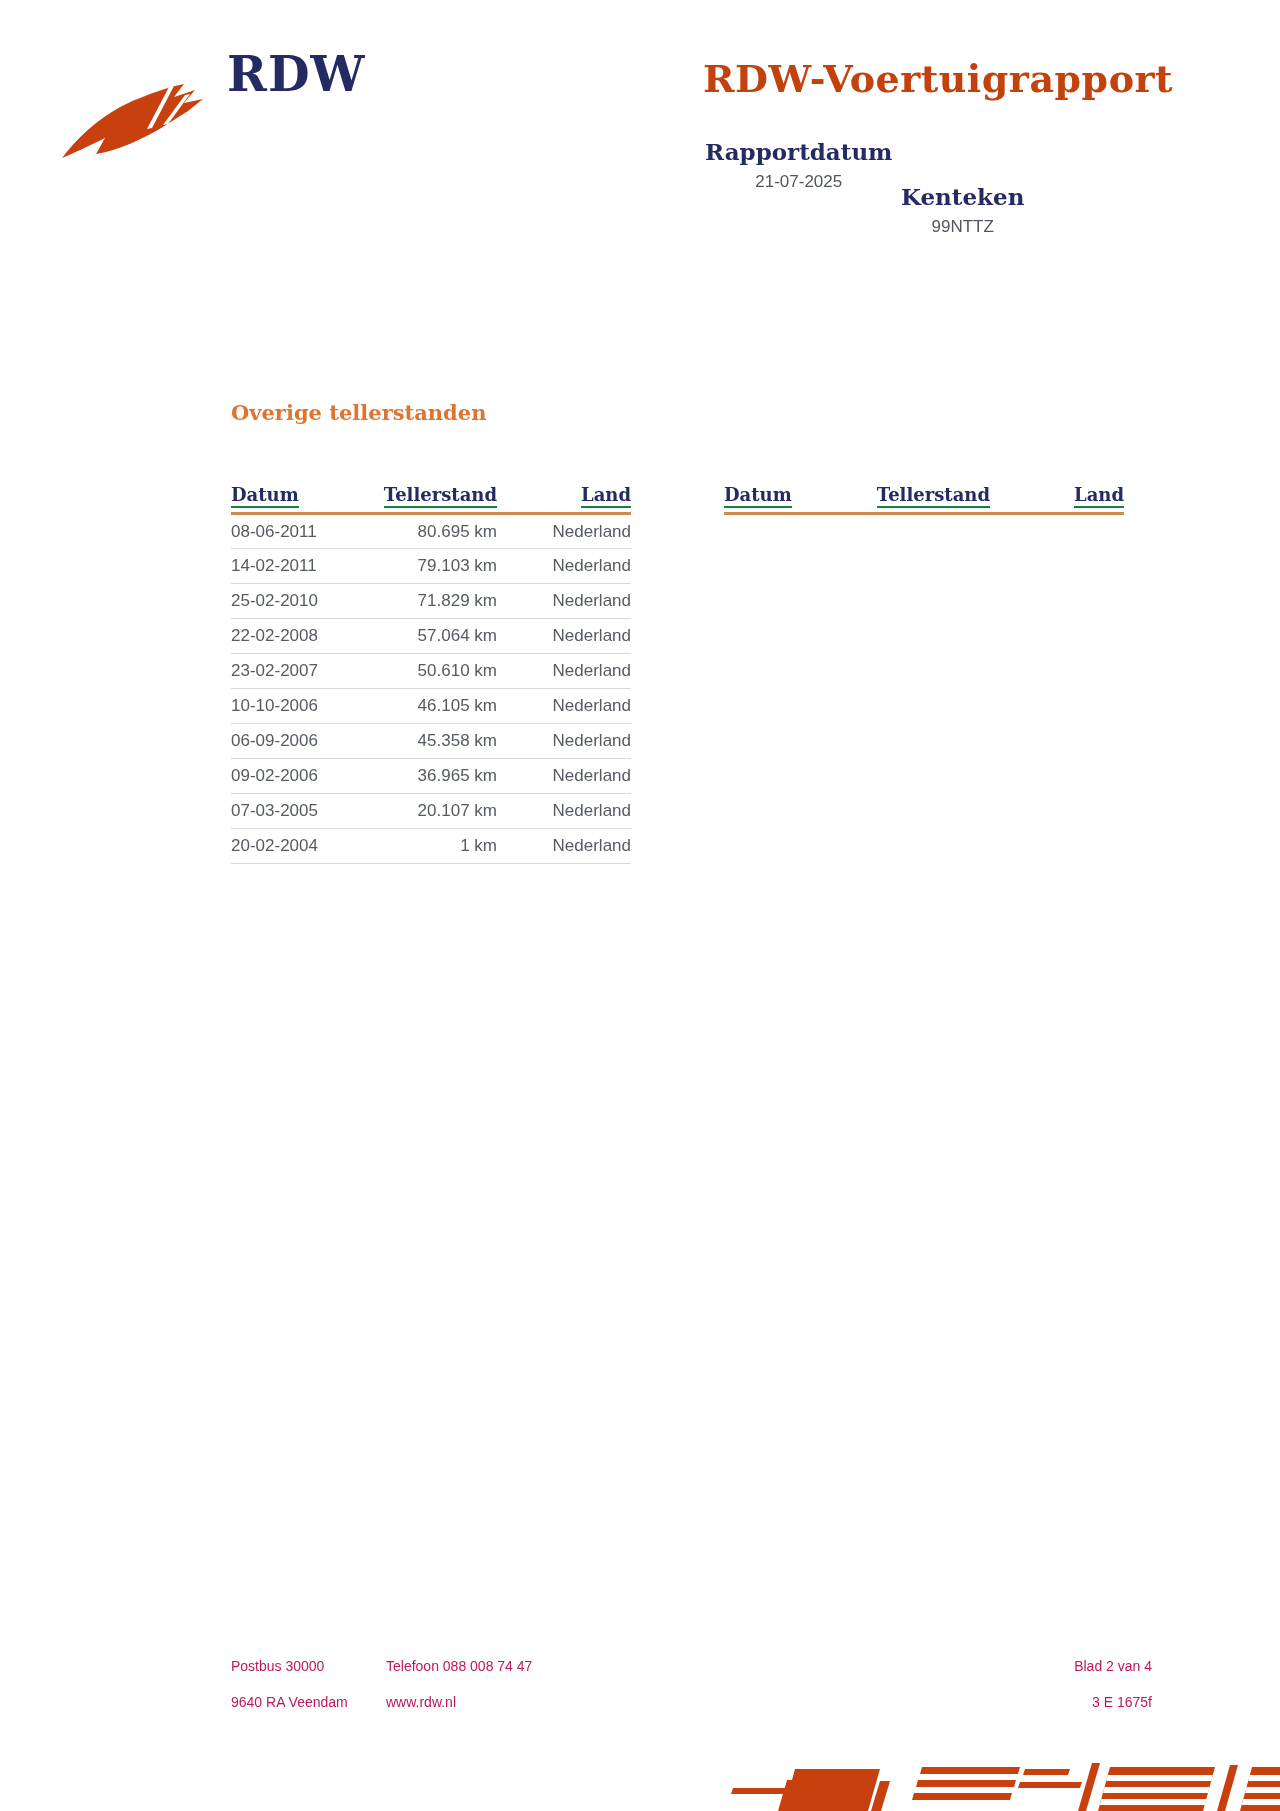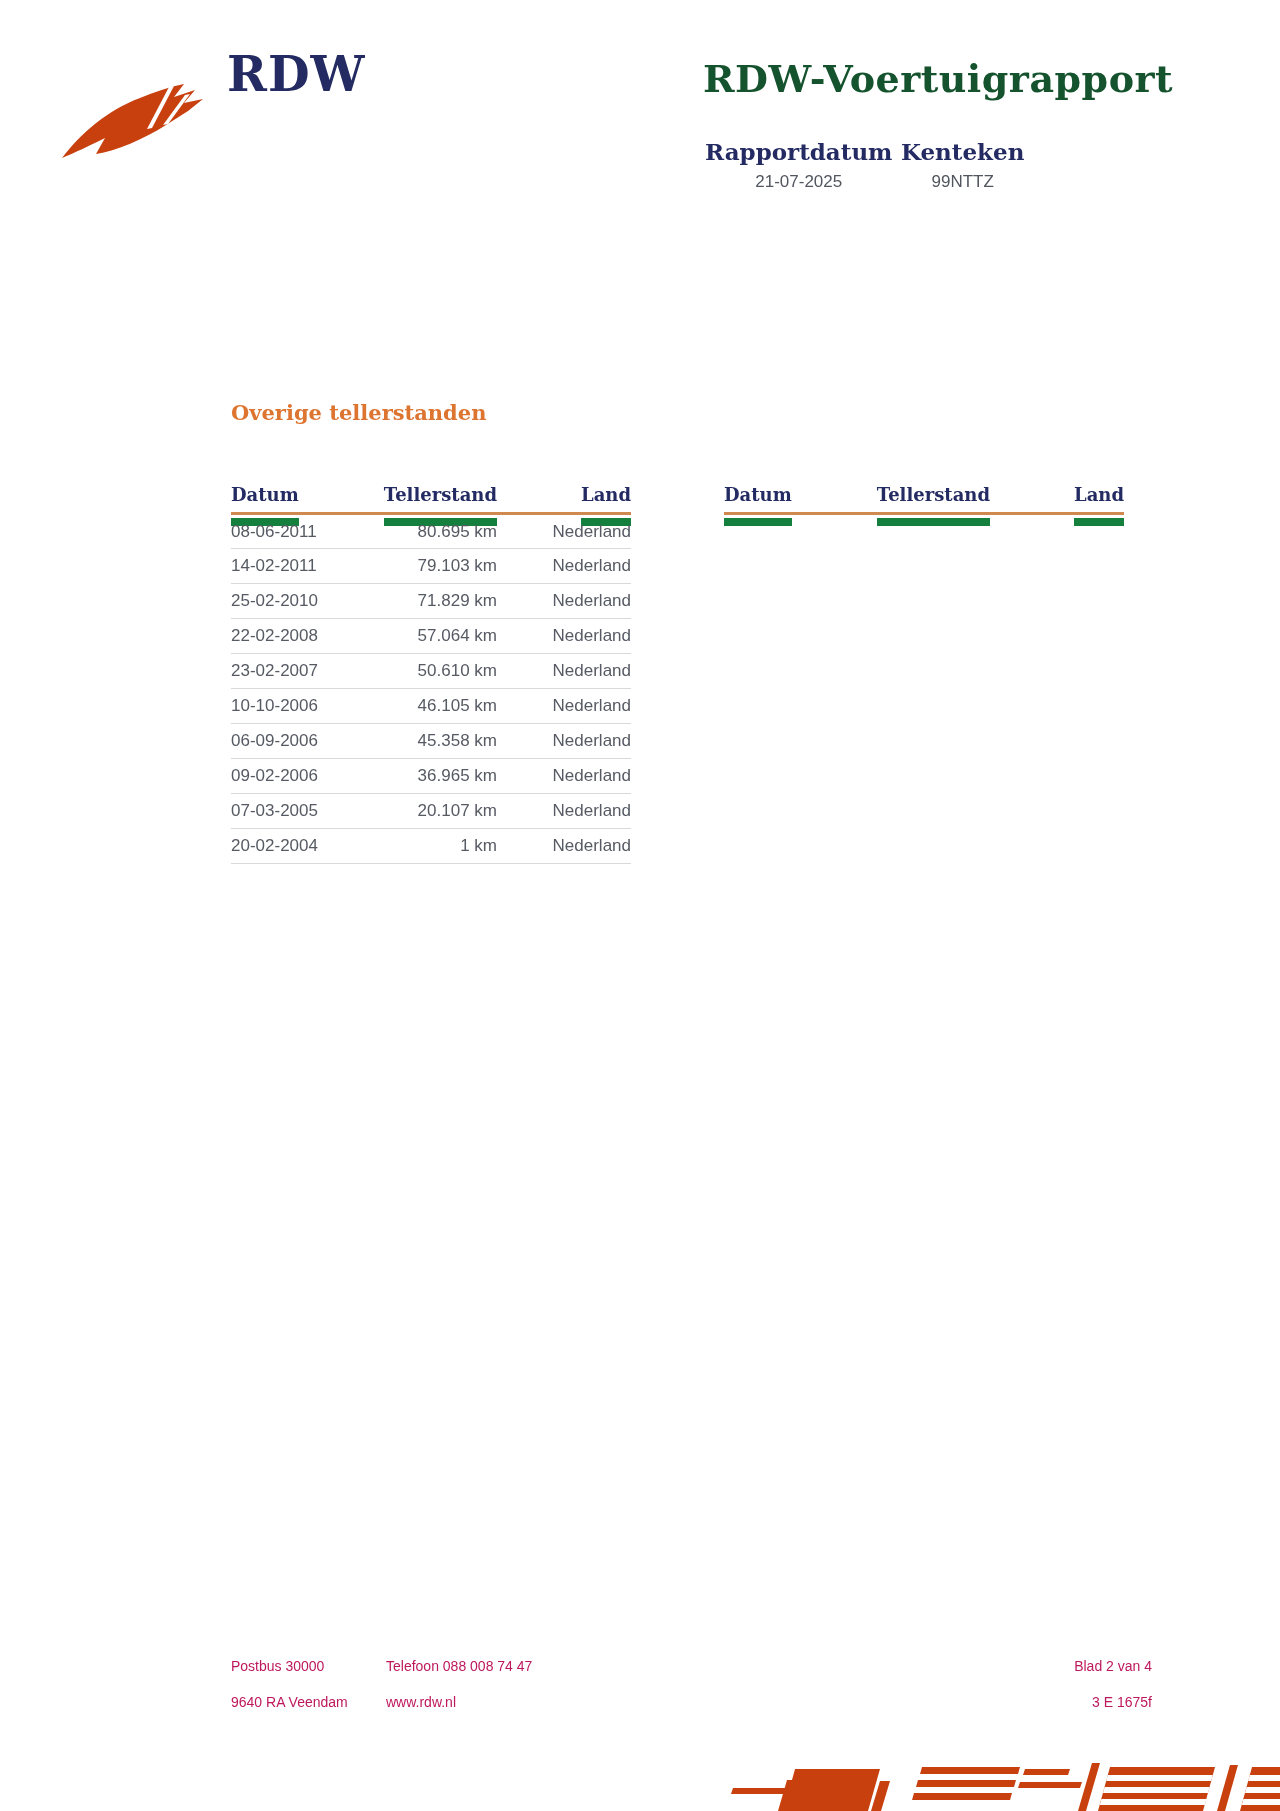--- a/index.html
+++ b/index.html
@@ -13,25 +13,25 @@
   
   .logo-feather { position:absolute; left:56px; top:74px; width:152px; height:88px; }
   .logo-text {
     position:absolute; left:227px; top:46px;
     font-family:"DejaVu Serif", serif; font-size:48px; font-weight:600;
     color:#242b63; letter-spacing:1px;
   }
   .doc-title {
     position:absolute; left:703px; top:56px;
     font-family:"DejaVu Serif", serif; font-size:38px; font-weight:700;
-    color:#14532d; letter-spacing:0.5px; white-space:nowrap;
+    color:#c2410c; letter-spacing:0.5px; white-space:nowrap;
   }
   .meta-col { position:absolute; top:138px; }
   .meta-col.c1 { left:705px; }
-  .meta-col.c2 { left:901px; }
+  .meta-col.c2 { left:901px;margin-top:45px; }
   .meta-label {
     font-family:"DejaVu Serif", serif; font-weight:700; font-size:23px;
     color:#242b63;
   }
   .meta-value { margin-top:7px; font-size:17px; color:#51565f;text-align:center; }
 
   
   .section-heading {
     position:absolute; left:231px; top:400px;
     font-family:"DejaVu Serif", serif; font-weight:700; font-size:21px;
@@ -40,21 +40,21 @@
 
   
   .data-table { position:absolute; top:484px; border-collapse:collapse; table-layout:fixed; width:400px; }
   .data-table.left  { left:231px; }
   .data-table.right { left:724px; }
   .data-table thead tr { border-bottom:3px solid #d08a50; }
   .data-table th {
     font-family:"DejaVu Serif", serif; font-weight:700; font-size:18px;
     color:#242b63; padding:0 0 7px 0; text-align:left; vertical-align:bottom;
   }
-  .data-table th span { border-bottom:8px solid #15803d; padding-bottom:13px; }
+  .data-table th span { border-bottom:2px solid #15803d; padding-bottom:1px; }
   .data-table th.c1, .data-table th.c2 { text-align:right; }
   .data-table td {
     font-size:17px; color:#565a63; height:35px;
     border-bottom:1px solid #d9d9d9; vertical-align:middle; text-align:left;
     white-space:nowrap;
   }
   .data-table td.c1, .data-table td.c2 { text-align:right; }
 
   
   .footer-block { position:absolute; top:1658px; font-size:14px; color:#be185d; }

